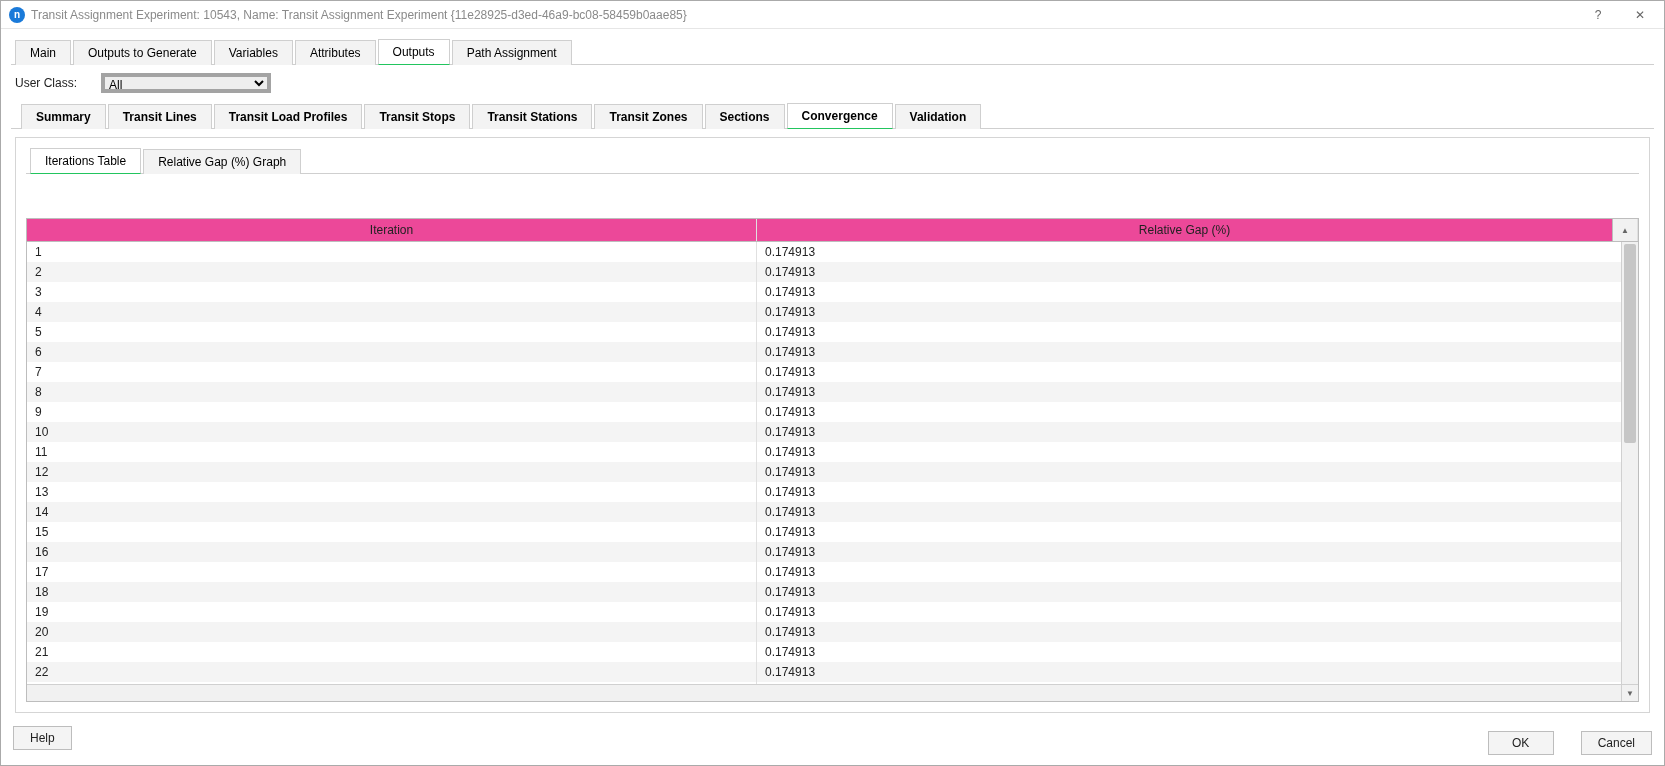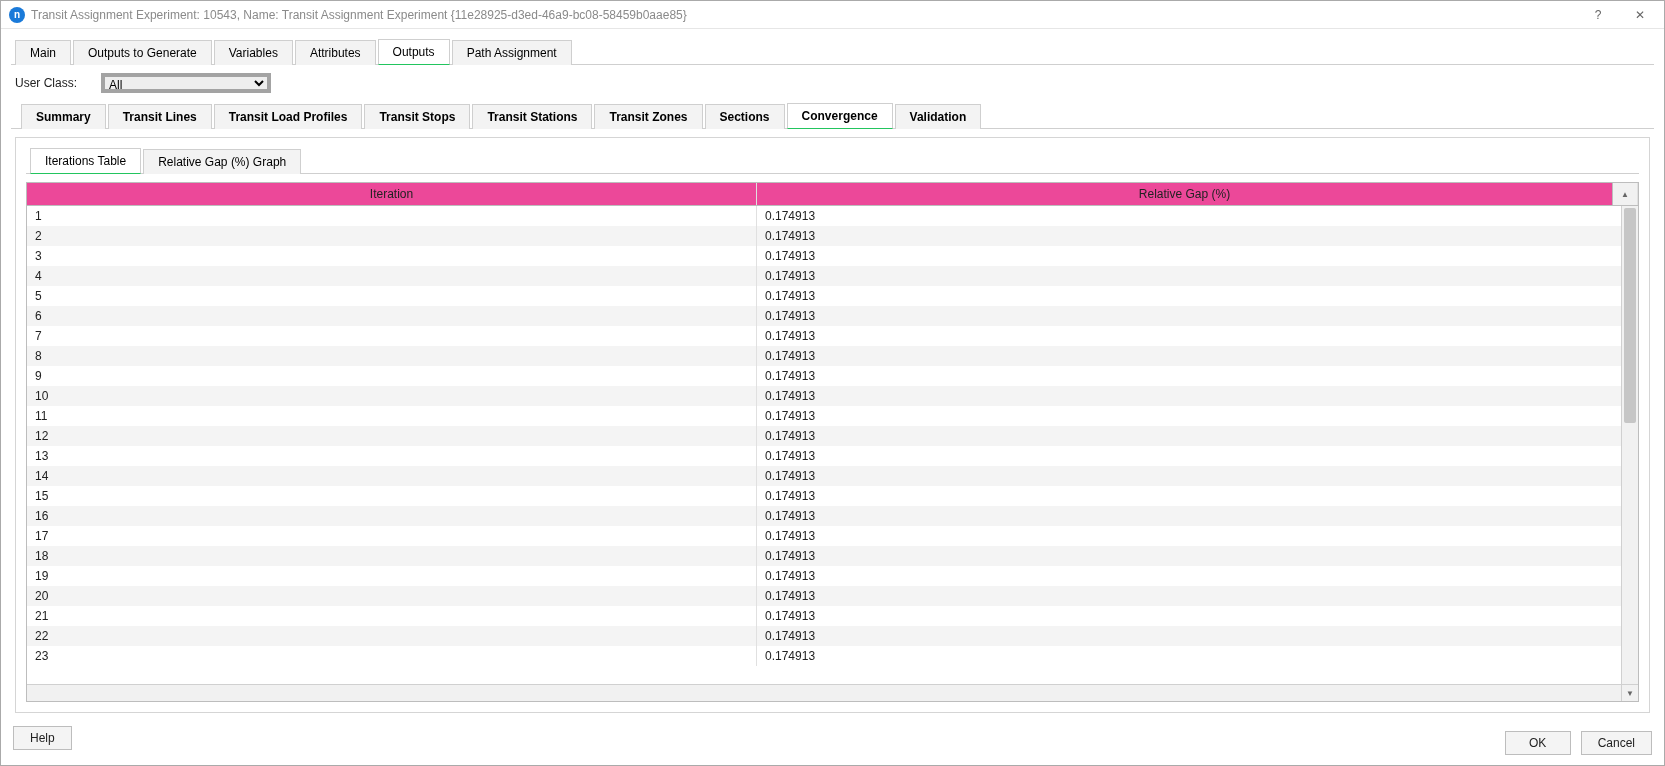--- a/index.html
+++ b/index.html
@@ -109,20 +109,21 @@
   }
   
   .frame {
     border: 1px solid #d5d5d5;
     margin: 8px 4px 0 4px;
     padding: 10px 10px 10px 10px;
     flex: 1;
     display: flex;
     flex-direction: column;
     min-height: 0;
+    gap: 36px;
   }
   .subsubtabs {
     border-bottom: 1px solid #cfcfcf;
     padding-left: 4px;
   }
   
   .table-wrap {
     border: 1px solid #bdbdbd;
     margin-top: 8px;
     flex: 1;
@@ -208,21 +209,21 @@
     justify-content: space-between;
     padding: 10px 12px 10px 12px;
   }
   .btn {
     min-width: 66px;
     padding: 4px 16px;
     background: #f4f4f4;
     border: 1px solid #bdbdbd;
     text-align: center;
   }
-  .footer-right { display: flex; gap: 10px; }
+  .footer-right { display: flex; gap: 27px; }
 </style>
 </head>
 <body>
 
 <div class="titlebar">
   <span class="app-icon">n</span>
   <span class="title-text">Transit Assignment Experiment: 10543, Name: Transit Assignment Experiment {11e28925-d3ed-46a9-bc08-58459b0aae85}</span>
   <div class="win-controls">
     <span class="win-btn">?</span>
     <span class="win-btn">✕</span>

